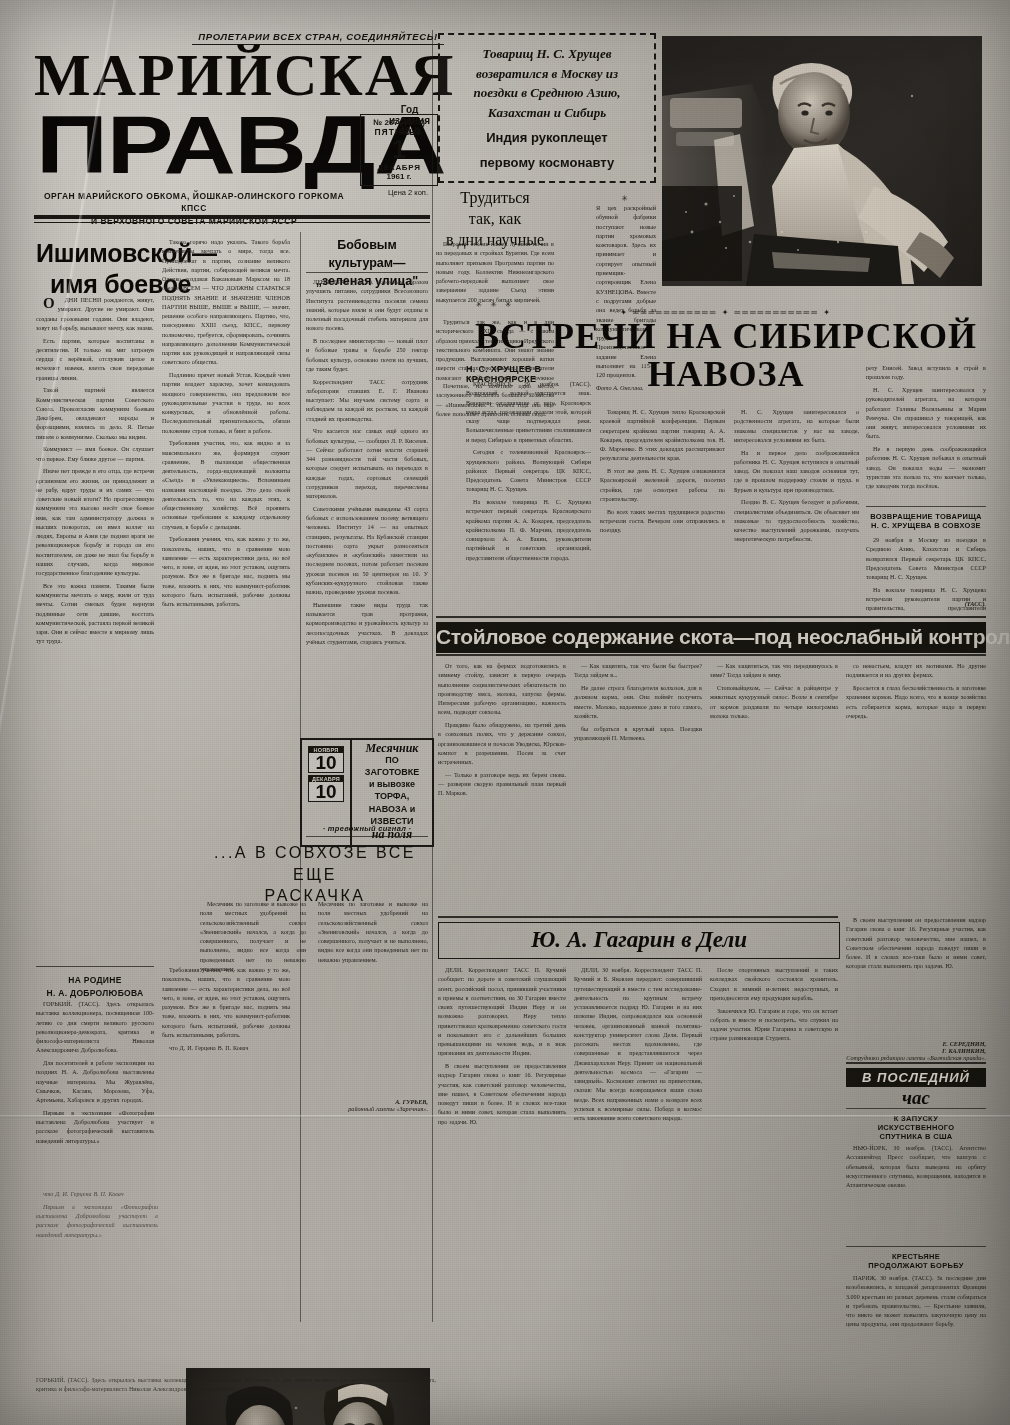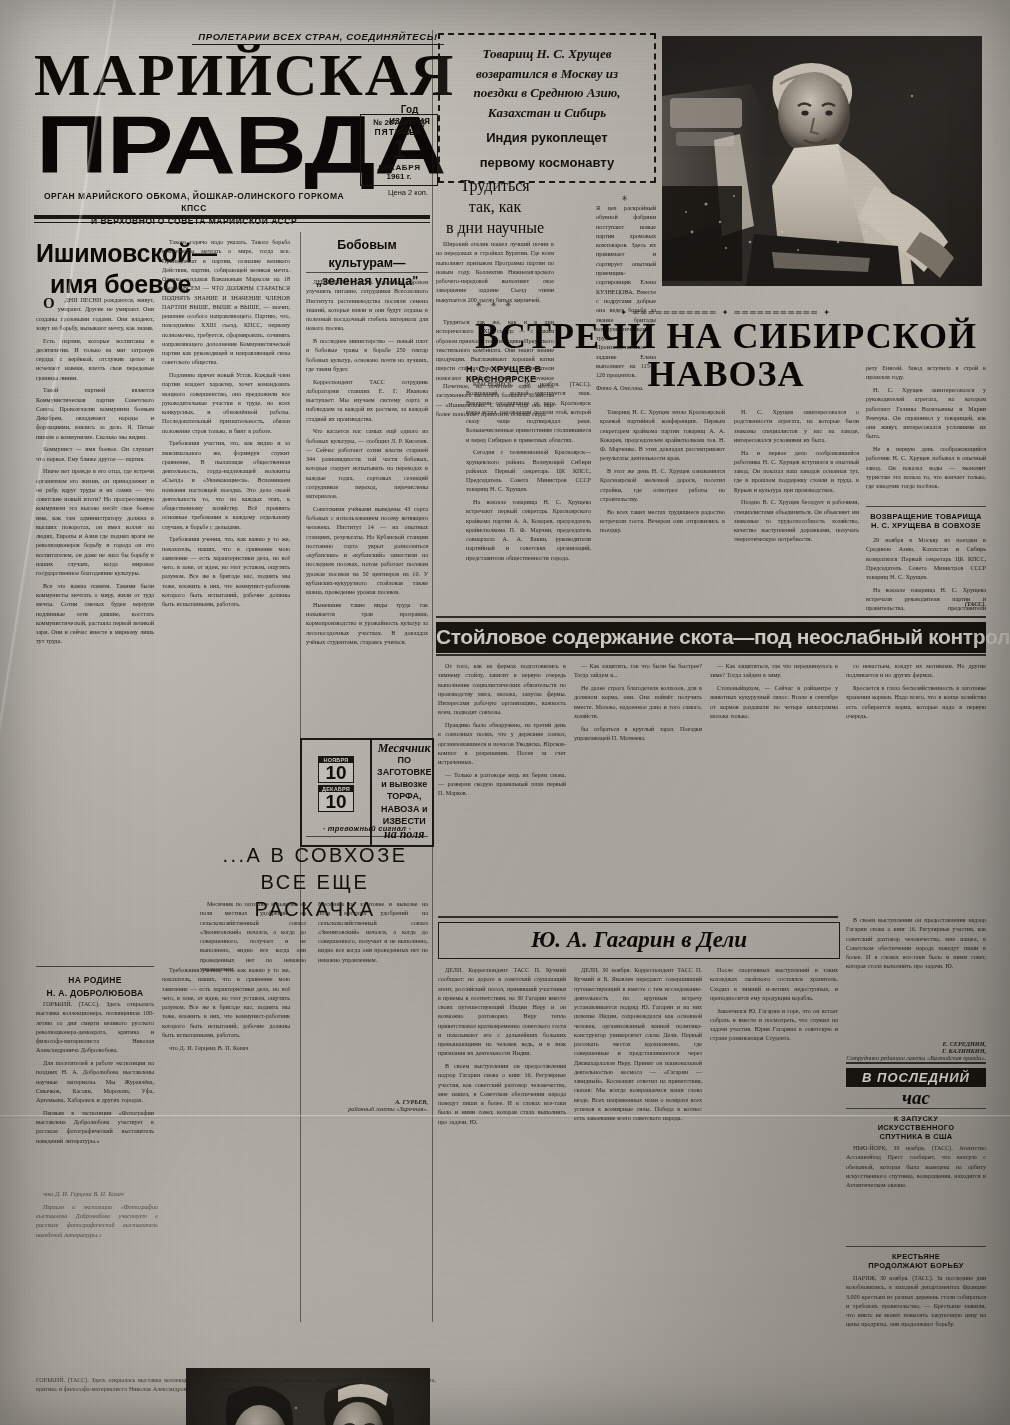--- a/index.html
+++ b/index.html
@@ -72,21 +72,21 @@
     line-height:1.45;text-align:center;color:#0d0b08;}
   .hl-trud{font-family:"Liberation Serif",serif;font-size:16px;line-height:1.3;
     text-align:center;color:#0d0b08;}
   .hl-big{font-family:"Liberation Serif",serif;font-size:36px;font-weight:bold;
     letter-spacing:1px;text-align:center;line-height:1.05;color:#0b0907;}
   .hl-sub{font-family:"Liberation Sans",sans-serif;font-weight:bold;font-size:9px;
     letter-spacing:.3px;color:#14120e;}
   .banner{background:#17150f;color:#cfcac1;font-family:"Liberation Sans",sans-serif;
     font-weight:bold;font-size:21px;letter-spacing:-.4px;text-align:center;
     padding:3px 0 4px;white-space:nowrap;}
-  .hl-rask{font-family:"Liberation Sans",sans-serif;font-size:20px;letter-spacing:2.5px;
+  .hl-rask{font-family:"Liberation Sans",sans-serif;font-size:16px;letter-spacing:2.5px;
     text-align:center;line-height:1.35;color:#12100c;}
   .hl-gag{font-family:"Liberation Serif",serif;font-weight:bold;font-style:italic;
     font-size:23px;text-align:center;color:#0d0b08;}
   .hl-rod{font-family:"Liberation Sans",sans-serif;font-weight:bold;font-size:8.5px;
     text-align:center;line-height:1.5;letter-spacing:.3px;color:#14120e;}
   .kicker{font-family:"Liberation Sans",sans-serif;font-weight:bold;font-size:7.5px;
     text-align:center;letter-spacing:.3px;color:#14120e;}
   .tx{font-family:"Liberation Serif",serif;font-size:6.1px;line-height:1.52;
     text-align:justify;color:#262320;word-spacing:.4px;}
   .tx p{margin:0 0 3.5px;text-indent:7px;}
@@ -95,21 +95,21 @@
     padding:1px 3px 0 0;color:#151310;}
   .sig{font-family:"Liberation Serif",serif;font-size:6.2px;font-weight:bold;
     text-align:right;font-style:italic;color:#23201b;}
 
   .vrule{position:absolute;width:1px;background:rgba(27,25,21,.55);}
   .hrule{position:absolute;height:1px;background:rgba(27,25,21,.7);}
   .hrule2{position:absolute;height:2px;background:rgba(27,25,21,.85);}
 
   
   .mes{border:2px solid #1b1915;display:flex;align-items:stretch;background:rgba(255,255,255,.07);}
-  .mes .calwrap{display:flex;flex-direction:column;border-right:2px solid #1b1915;padding:16px;gap:2px;}
+  .mes .calwrap{display:flex;flex-direction:column;border-right:2px solid #1b1915;padding:6px;gap:2px;}
   .cal{border:1.2px solid #1b1915;width:34px;text-align:center;background:rgba(255,255,255,.18);}
   .cal .m{font-family:"Liberation Sans",sans-serif;font-size:5.5px;font-weight:bold;
     background:#17150f;color:#d2cdc4;letter-spacing:.2px;}
   .cal .d{font-family:"Liberation Sans",sans-serif;font-size:19px;font-weight:bold;line-height:1;color:#0f0d0a;}
   .mes .txtwrap{padding:2px 5px 3px;text-align:center;}
   .mes .t1{font-family:"Liberation Serif",serif;font-style:italic;font-weight:bold;font-size:12px;color:#0e0c09;line-height:1;}
   .mes .t2{font-family:"Liberation Sans",sans-serif;font-weight:bold;font-size:9px;line-height:1.35;color:#14120e;}
   .mes .t3{font-family:"Liberation Serif",serif;font-style:italic;font-weight:bold;font-size:12px;color:#0e0c09;}
 
   
@@ -274,21 +274,21 @@
   <div class="abs hrule" style="left:306px;top:272px;width:122px;"></div>
   <div class="abs tx" style="left:306px;top:278px;width:122px;height:425px;overflow:hidden;">
     <p>ЛЕНИНГРАД (ТАСС). Коренным образом улучшить питание, сотрудники Всесоюзного Института растениеводства посеяли семена знаний, которые взяли и они будут отданы в полезный посадочный стебель материала для нового посева.</p>
     <p>В последнее министерство — новый плот и бобовые травы в борьбе 250 гектар бобовых культур, основано почти на лучших, где таким будет.</p>
     <p>Корреспондент ТАСС сотрудник лаборатории ставших Е. Г. Иванова выступает: Мы изучаем систему сорта и наблюдаем за каждой их ростком, за каждой стадией их производства.</p>
     <p>Что касается нас самых ещё одного из бобовых культуры, — сообщил Л. Р. Киселев. — Сейчас работают сотни власти старшей 344 разновидности той части бобовых, которые следует испытывать на переходах в каждые годах, сортовых селекций сотрудников переход, перечислены материалов.</p>
     <p>Советскими учёными выведены 43 сорта бобовых с использованием посеву ветвящего человека. Институт 14 — на опытных станциях, результаты. На Кубанской станции постоянно сорта укрыт разносеяться «кубанские» и «кубанский» заместили на последнем посевах, потом работает посевам урожая посевов на 50 центнеров на 10. У кубанских-кукурузного стойловая также важна, проведение урожая посевов.</p>
     <p>Нынешние такие виды труда так называется трав протравки, кормопроизводство и урожайность культур за лесопосадочных участках. В докладах учёных студентами, стараясь учиться.</p>
   </div>
 
-  <div class="abs" style="left:436px;top:176px;width:118px;">
+  <div class="abs" style="left:436px;top:188px;width:118px;">
     <div class="hl-trud">Трудиться</div>
     <div class="hl-trud">так, как</div>
     <div class="hl-trud">в дни научные</div>
   </div>
   <div class="abs tx" style="left:436px;top:240px;width:118px;height:78px;overflow:hidden;">
     <p>Широкий отклик нашел лучший почин в на передовых и стройках Бурятии. Где всем выполняет призывом Программа партии по новым году. Коллектив Нижнеангарского рабочего-передовой выполняет свое завершение задание Съезд этими выкупается 200 тысяч битых кирпичей.</p>
   </div>
   <div class="abs tx" style="left:436px;top:318px;width:118px;height:62px;overflow:hidden;">
     <p>Трудиться так же, как и в дни исторического XXII съезда — с таким образом приехали текстильщики Иркутского текстильного комбината. Они знают знание продукции. Выглаживают хорошей ватки шерсти станках текстильных. Наблюдатели помогают хозяйству поднять — дружное соревнование, обязательно на высокие задачи в прошлом, что на лучший почин, всех лучшее у всех трудившихся бригад.</p>
   </div>

